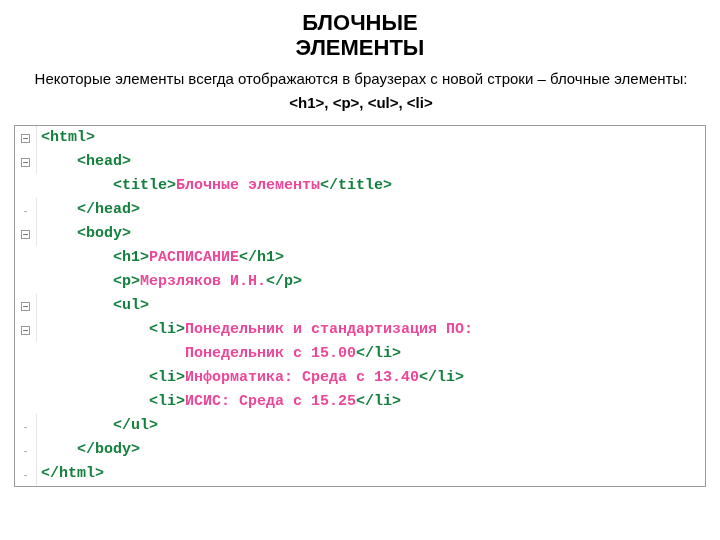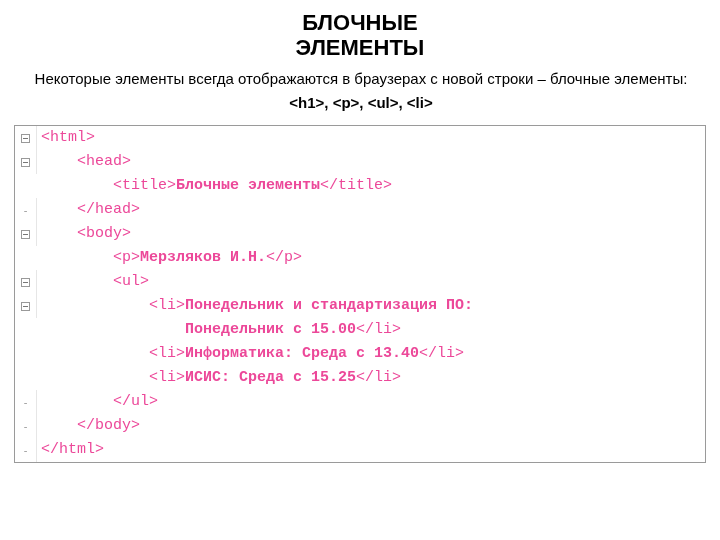--- a/index.html
+++ b/index.html
@@ -74,21 +74,21 @@
   .codecell {
     flex: 1 1 auto;
     padding-left: 4px;
   }
   .ind { display: inline-block; }
   .i1 { width: 36px; }
   .i2 { width: 72px; }
   .i3 { width: 108px; }
   .i4 { width: 144px; }
 
-  .kw   { color: #ec4899; } 
+  .kw   { color: #15803d; font-weight: bold; } 
   .txt  { color: #ec4899; font-weight: bold; }
   .doctype { color: #8a6d1e; }
   .sel { background: #cfe3ff; }
 
 </style>
 </head>
 <body>
 
 <div class="slide">
   <div class="title">
@@ -121,20 +121,24 @@
     <div class="line">
       <span class="gutter">-</span>
       <span class="codecell"><span class="ind i1"></span><span class="kw">&lt;/head&gt;</span></span>
     </div>
 
     <div class="line">
       <span class="gutter box"><span class="foldbox"></span></span>
       <span class="codecell"><span class="ind i1"></span><span class="kw">&lt;body&gt;</span></span>
     </div>
 
+    <div class="line">
+      <span class="gutter"></span>
+      <span class="codecell"><span class="ind i2"></span><span class="kw">&lt;h1&gt;</span><span class="txt">РАСПИСАНИЕ</span><span class="kw">&lt;/h1&gt;</span></span>
+    </div>
 
     <div class="line">
       <span class="gutter"></span>
       <span class="codecell"><span class="ind i2"></span><span class="kw">&lt;p&gt;</span><span class="txt">Мерзляков И.Н.</span><span class="kw">&lt;/p&gt;</span></span>
     </div>
 
     <div class="line">
       <span class="gutter box"><span class="foldbox"></span></span>
       <span class="codecell"><span class="ind i2"></span><span class="kw">&lt;ul&gt;</span></span>
     </div>

